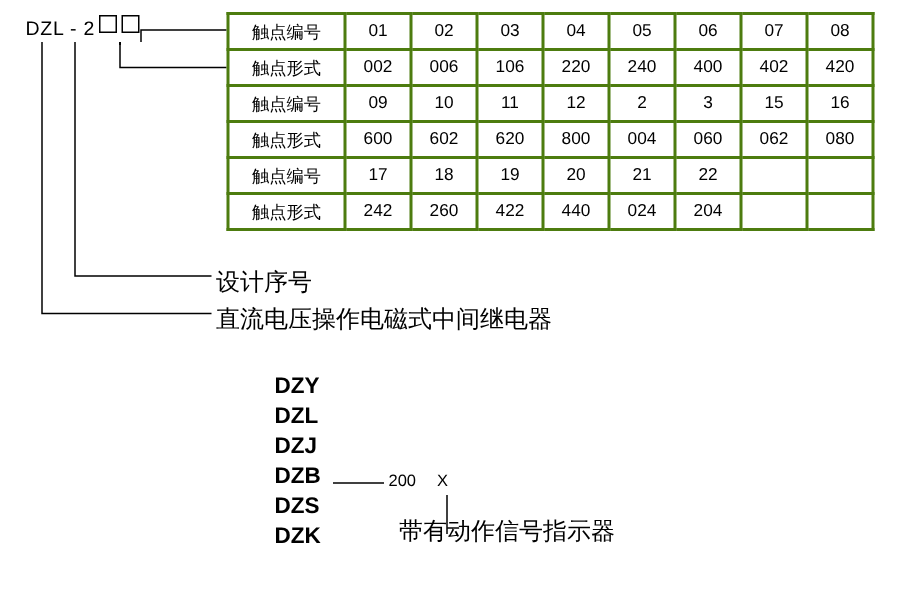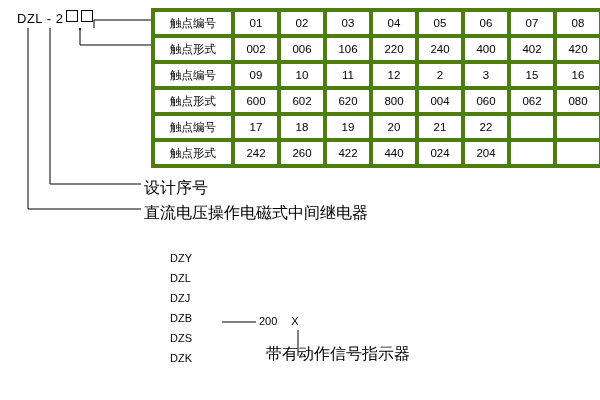--- a/index.html
+++ b/index.html
@@ -43,21 +43,21 @@
   .table-wrap {
     position: absolute;
     left: 140px;
     top: 8px;
   }
   table.contact-table {
     border-collapse: collapse;
     font-size: 11.5px;
   }
   table.contact-table td {
-    border: 4px solid #4d7c0f;
+    border: 2px solid #4d7c0f;
     height: 22px;
     text-align: center;
     vertical-align: middle;
     padding: 0;
   }
   table.contact-table td.rowhead {
     width: 76px;
     font-size: 11.5px;
   }
   table.contact-table td.cell {
@@ -85,24 +85,25 @@
     top: 178px;
   }
   .annot-desc {
     left: 133px;
     top: 203px;
   }
 
   
   .series-list {
     position: absolute;
-    left: 159px;
+    left: 172px;
     top: 248px;
-    font-size: 11px;
+    font-size: 15px;
     line-height: 20px;
+    font-weight: bold;
   }
   .series-list div {
     height: 20px;
   }
   .series-200 {
     position: absolute;
     left: 248px;
     top: 315px;
     font-size: 11px;
     white-space: nowrap;

